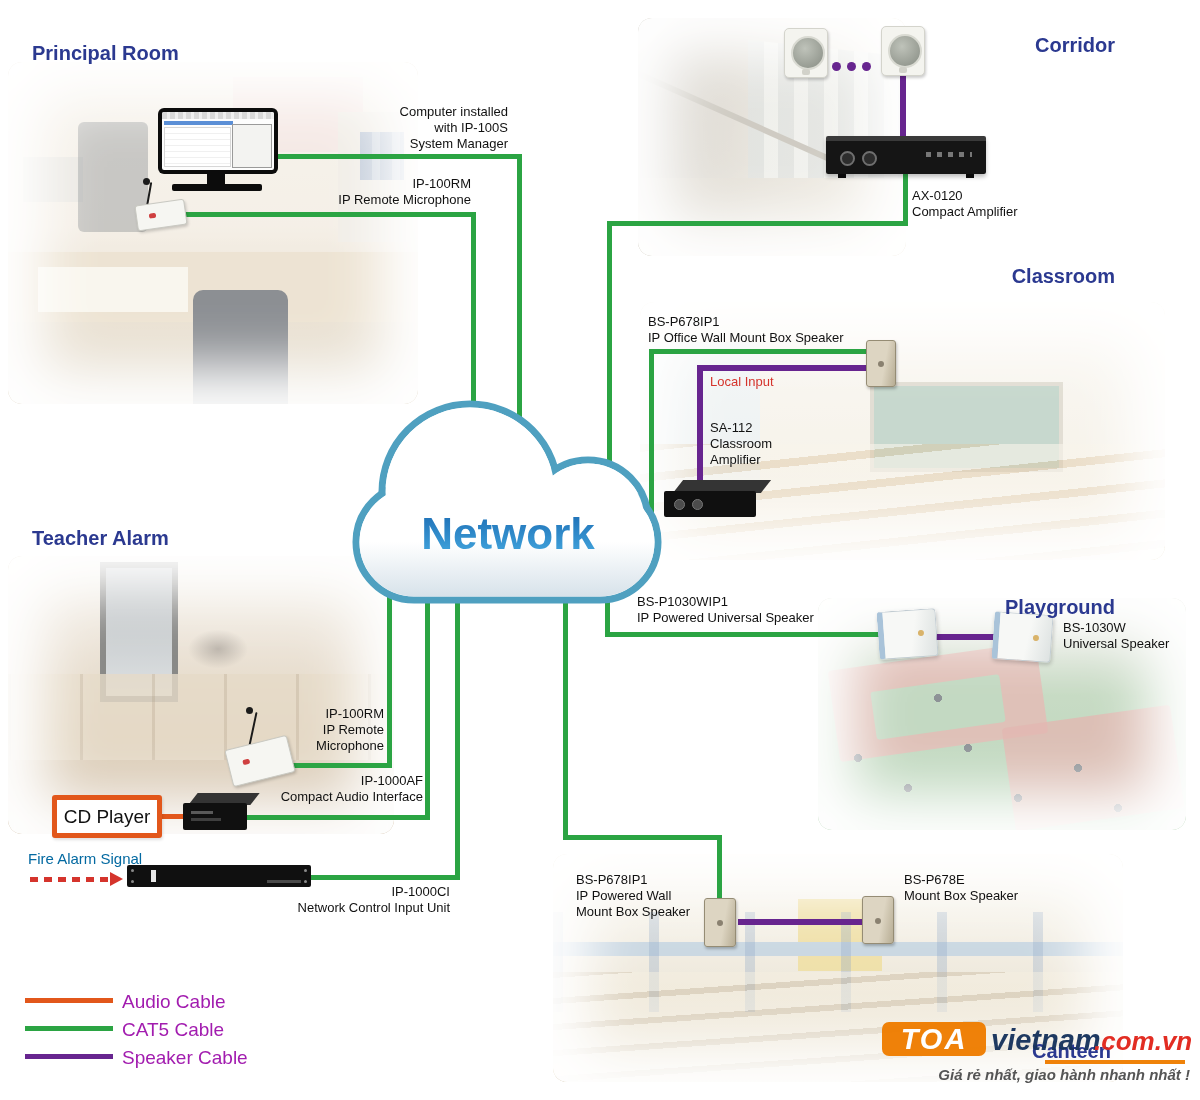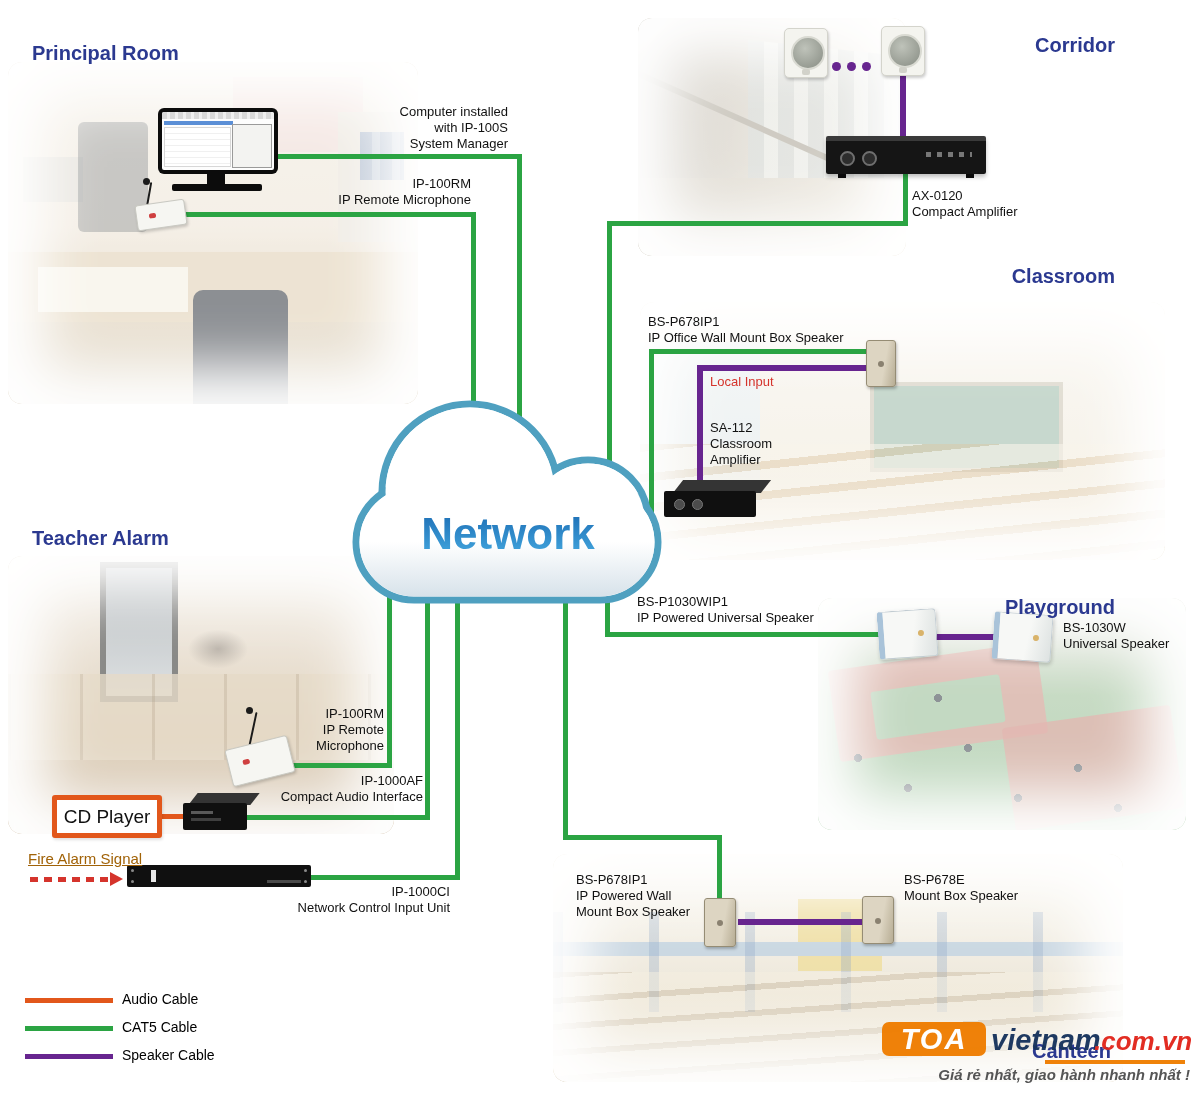--- a/index.html
+++ b/index.html
@@ -49,32 +49,32 @@
   .rack{left:127px;top:865px;width:184px;height:22px;background:#101010;border-radius:2px;}
   .rack .screw{position:absolute;width:3px;height:3px;border-radius:50%;background:#8a8a8a;}
   .rack .slot{position:absolute;left:24px;top:5px;width:5px;height:12px;background:#e8e8e8;}
   .rack .txt{position:absolute;right:10px;bottom:4px;width:34px;height:3px;background:#4a4a4a;}
   .pgspk{width:52px;height:46px;background:linear-gradient(100deg,#f7f8f6 0 55%,#dde2e1 100%);border-left:6px solid #a9c3d9;border:1px solid #c2ccd2;border-left:6px solid #a9c3d9;border-radius:4px;box-shadow:1px 2px 4px rgba(0,0,0,.2);}
   .pgspk .dot{position:absolute;right:12px;top:20px;width:6px;height:6px;border-radius:50%;background:#d9b36a;}
   
   .lbl{position:absolute;font-size:13px;line-height:16px;color:#111;z-index:5;white-space:nowrap;}
   .ra{text-align:right;}
   .red{color:#d5342c;}
-  .fire-label{position:absolute;font-size:15px;color:#a16207;z-index:5;text-decoration:underline;}
+  .fire-label{position:absolute;font-size:15px;color:#0369a1;z-index:5;}
   .dash-arrow{position:absolute;left:30px;top:872px;width:96px;height:14px;z-index:5;}
   .dash-line{position:absolute;left:0;top:5px;width:80px;height:5px;
              background:repeating-linear-gradient(90deg,#d5342c 0 8px,transparent 8px 14px);}
   .dash-head{position:absolute;left:80px;top:0;width:0;height:0;border-left:13px solid #d5342c;
              border-top:7px solid transparent;border-bottom:7px solid transparent;}
   
   .cloud{position:absolute;left:350px;top:396px;width:316px;height:212px;z-index:3;text-decoration:underline;}
   
   .legend-item{position:absolute;z-index:5;}
   .legend-line{position:absolute;left:25px;width:88px;height:5px;}
-  .legend-text{position:absolute;left:122px;top:-7px;font-size:14px;color:#000000;white-space:nowrap;}
+  .legend-text{position:absolute;left:122px;top:-7px;font-size:19px;color:#a21caf;white-space:nowrap;}
   
   .watermark{position:absolute;left:882px;top:1018px;width:310px;height:70px;z-index:6;opacity:.96;}
   .wm-box{position:absolute;left:0;top:4px;width:104px;height:34px;background:#ef7d00;border-radius:7px;
           display:flex;align-items:center;justify-content:center;color:#fff;font-weight:bold;font-style:italic;
           font-size:29px;letter-spacing:2px;}
   .wm-brand{position:absolute;left:109px;top:6px;font-size:29px;font-weight:bold;font-style:italic;color:#16325c;}
   .wm-domain{position:absolute;left:212px;top:8px;font-size:26px;font-weight:bold;font-style:italic;color:#e1251b;}
   .wm-underline{position:absolute;left:163px;top:42px;width:140px;height:4px;background:#ef7d00;}
   .wm-tagline{position:absolute;left:0;top:48px;width:308px;text-align:right;font-size:15px;font-weight:bold;
               font-style:italic;color:#4f4f4f;}

